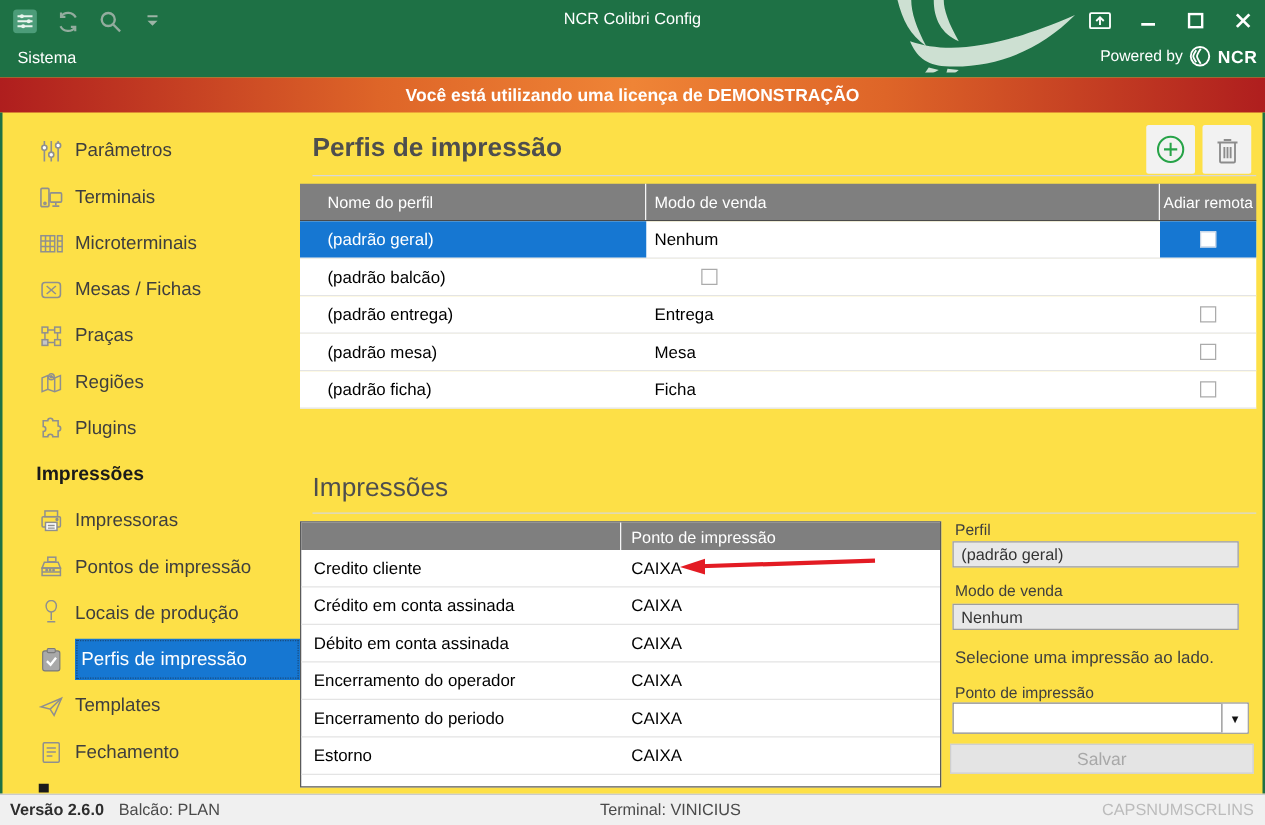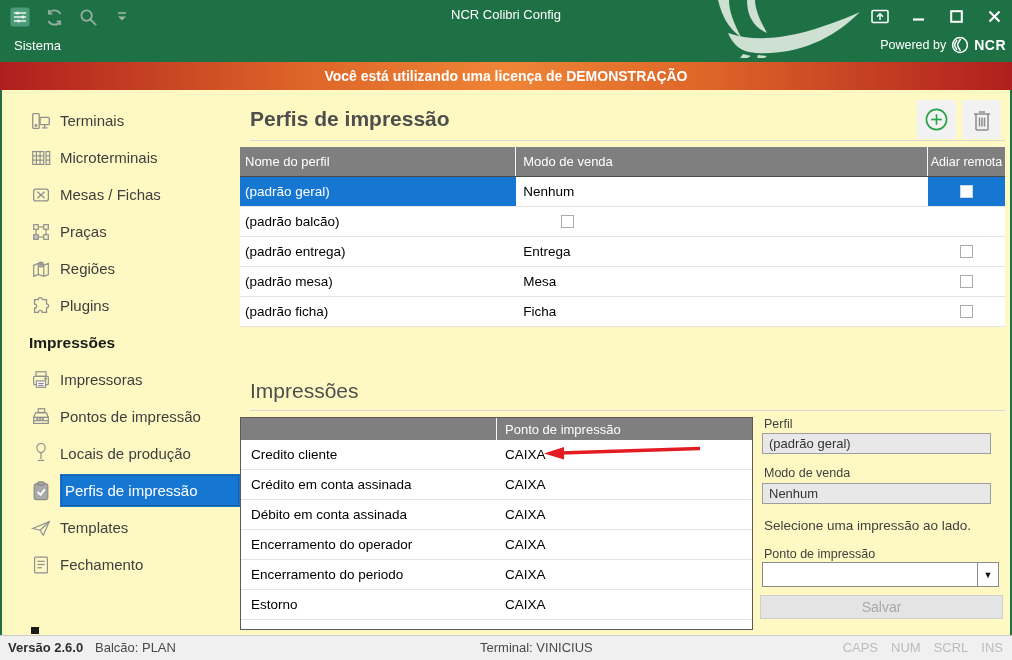--- a/index.html
+++ b/index.html
@@ -1,18 +1,18 @@
 <!DOCTYPE html>
 <html><head>
 <meta charset="utf-8">
 <style>
   * { margin:0; padding:0; box-sizing:border-box; }
   html,body { background:#ddd; }
   body { font-family:"Liberation Sans", sans-serif; }
-  .app { position:relative; width:1012px; height:660px; background:#fef9c3; overflow:hidden; }
+  .app { position:relative; width:1012px; height:660px; background:#fde047; overflow:hidden; }
 
   
   .titlebar { position:absolute; left:0; top:0; width:1012px; height:62px; background:#1E7145; }
   .bird { position:absolute; left:688px; top:0; width:184px; height:58px; pointer-events:none; }
   .tb-title { position:absolute; left:0; top:7px; width:1012px; text-align:center; color:#fff; font-size:13px; }
   .tb-left { position:absolute; left:8px; top:5px; display:flex; align-items:center; gap:10px; height:24px; }
   .tb-btn { width:24px; height:24px; display:flex; align-items:center; justify-content:center; cursor:default; }
   .win-controls { position:absolute; right:6px; top:5px; display:flex; gap:14px; align-items:center; }
   .win-btn { width:24px; height:22px; display:flex; align-items:center; justify-content:center; }
   .menu-item { position:absolute; left:14px; top:38px; color:#fff; font-size:13px; }
@@ -41,21 +41,21 @@
   .pg-title { position:absolute; left:250px; color:#4E4E4E; font-size:21px; }
   .rule { position:absolute; left:250px; width:755px; height:1px; background:#D8D8D8; }
 
   .tool-btn { position:absolute; top:100px; width:39px; height:39px; background:#F2F2F2; border:none; border-radius:2px;
       display:flex; align-items:center; justify-content:center; cursor:pointer; }
 
   
   .tbl1 { position:absolute; left:240px; top:147px; width:765px; font-size:13.5px; }
   .tr { display:flex; height:30px; background:#fff; border-bottom:1px solid #E4E4E4; }
   .tbl1 .hd { background:#7F7F7F; color:#fff; border-bottom:1px solid #4A4A4A; }
-  .c1 { width:287px; padding-left:5px; display:flex; align-items:center; }
+  .c1 { width:287px; padding-left:22px; display:flex; align-items:center; }
   .c2 { width:428px; padding-left:7px; display:flex; align-items:center; }
   .c3 { width:80px; display:flex; align-items:center; justify-content:center; }
   .hd .c1,.hd .c2 { border-right:1px solid #F6F6F6; font-size:13px; }
   .hd .c3 { font-size:12.5px; }
   .tr.sel .c1 { background:#1677D2; color:#fff; }
   .tr.sel .c3 { background:#1677D2; }
   .cb { width:13px; height:13px; background:#fff; border:1px solid #ABABAB; }
   .tr.sel .cb { border-color:#C9D6E6; }
 
   
@@ -79,21 +79,21 @@
   .combo .dd { width:21px; border-left:1px solid #8A8A8A; background:#fDfDfD; display:flex; align-items:center; justify-content:center; font-size:9px; color:#111; cursor:pointer; }
   .salvar { position:absolute; left:-2px; top:181px; width:243px; height:24px; background:#E4E4E4; border:1px solid #CFCFCF;
       color:#A8A8A8; font-size:14px; font-family:"Liberation Sans",sans-serif; }
 
   
   .statusbar { position:absolute; left:0; top:635px; width:1012px; height:42px; background:#F0F0F0; border-top:1px solid #CBCBCB;
       font-size:13px; color:#4A4A4A; }
   .sb-version { position:absolute; left:8px; top:4px; font-weight:bold; color:#2E2E2E; }
   .sb-user { position:absolute; left:95px; top:4px; }
   .sb-terminal { position:absolute; left:480px; top:4px; }
-  .sb-locks { position:absolute; right:9px; top:4px; display:flex; gap:13px; color:#BCBCBC; }
+  .sb-locks { position:absolute; right:9px; top:4px; display:flex; color:#BCBCBC; }
 
   svg { display:block; }
 </style>
 </head>
 <body>
 
 <div class="app">
 
   <div class="titlebar">
     <svg class="bird" viewBox="0 0 184 58">
@@ -184,20 +184,33 @@
 
   <div class="banner">Você está utilizando uma licença de DEMONSTRAÇÃO</div>
 
   <div class="edge l"></div>
   <div class="edge r"></div>
 
   <nav class="sidebar">
     <div class="side-item">
       <span class="ic">
           <svg width="22" height="22" viewBox="0 0 24 24" fill="none" stroke="#8F8F8F" stroke-width="1.4">
+            <line x1="6" y1="3" x2="6" y2="21"></line>
+            <line x1="12" y1="3" x2="12" y2="21"></line>
+            <line x1="18" y1="3" x2="18" y2="21"></line>
+            <circle cx="6" cy="9" r="2.2" fill="#fff"></circle>
+            <circle cx="12" cy="15" r="2.2" fill="#fff"></circle>
+            <circle cx="18" cy="7" r="2.2" fill="#fff"></circle>
+          </svg>
+        </span>
+      <span class="lbl">Parâmetros</span>
+    </div>
+    <div class="side-item">
+      <span class="ic">
+          <svg width="22" height="22" viewBox="0 0 24 24" fill="none" stroke="#8F8F8F" stroke-width="1.4">
             <rect x="3" y="4" width="7" height="16" rx="1"></rect>
             <circle cx="6.5" cy="17" r="0.9"></circle>
             <rect x="11" y="8" width="10" height="8" rx="1"></rect>
             <line x1="16" y1="16" x2="16" y2="19"></line>
             <line x1="13" y1="19.5" x2="19" y2="19.5"></line>
           </svg>
         </span>
       <span class="lbl">Terminais</span>
     </div>
     <div class="side-item">

